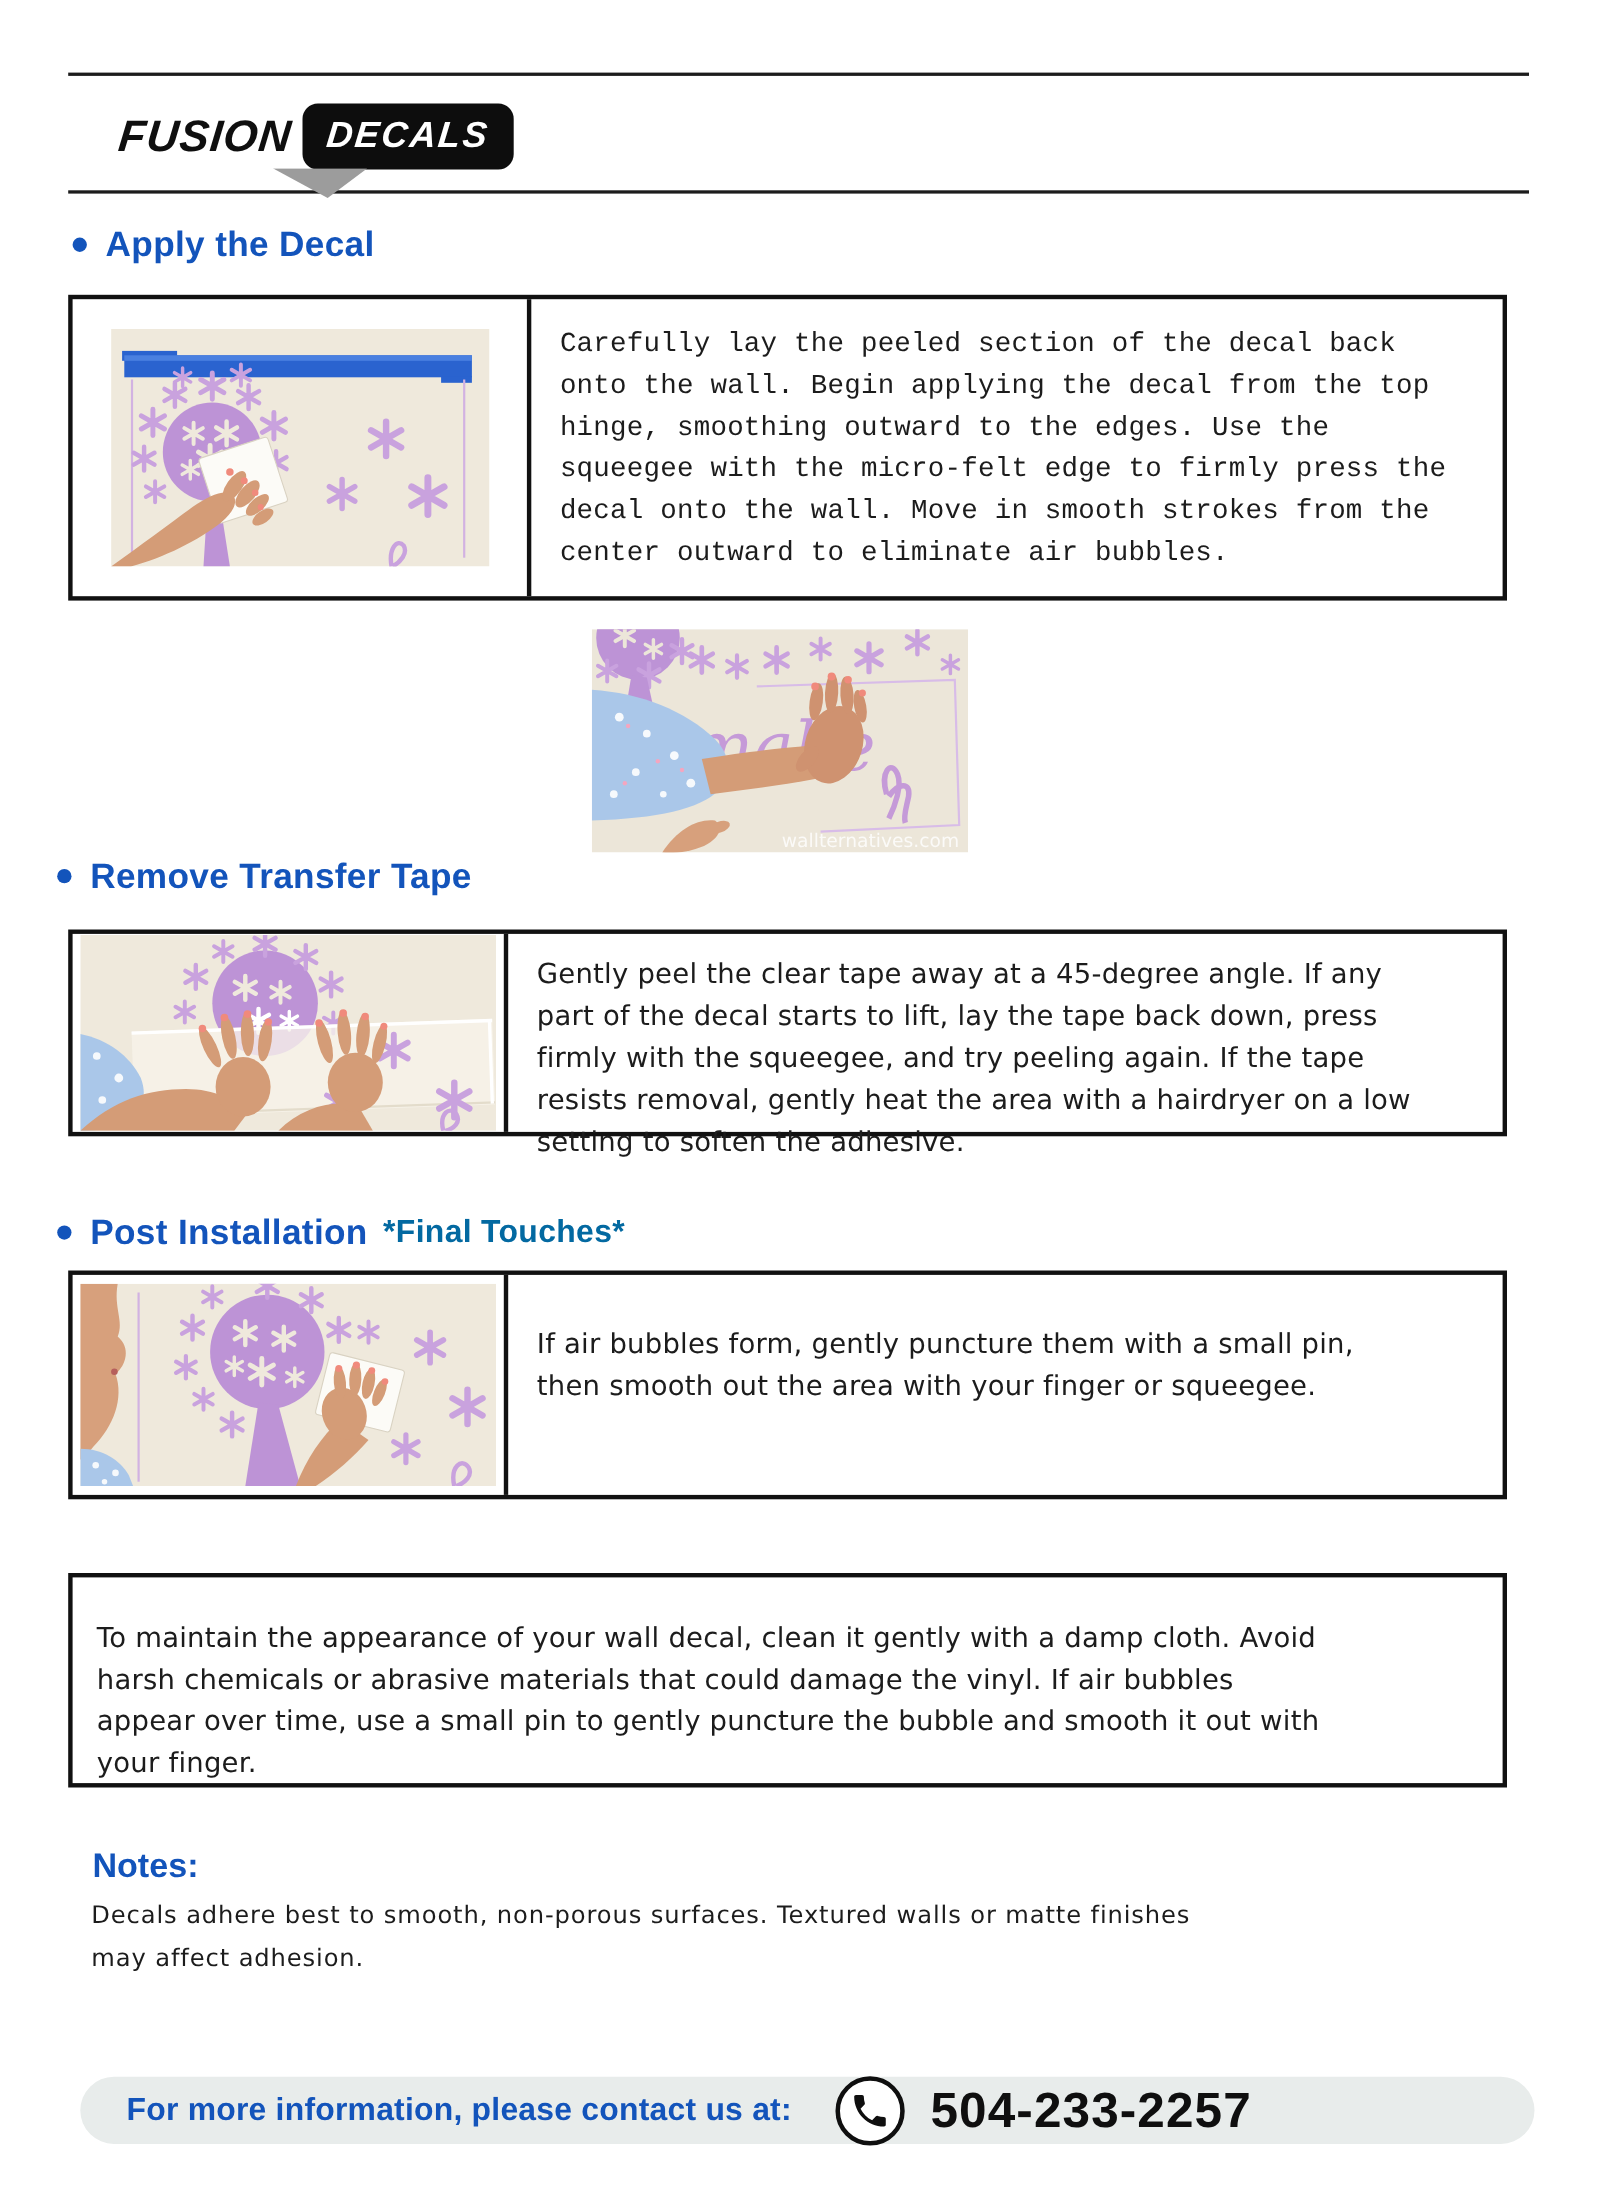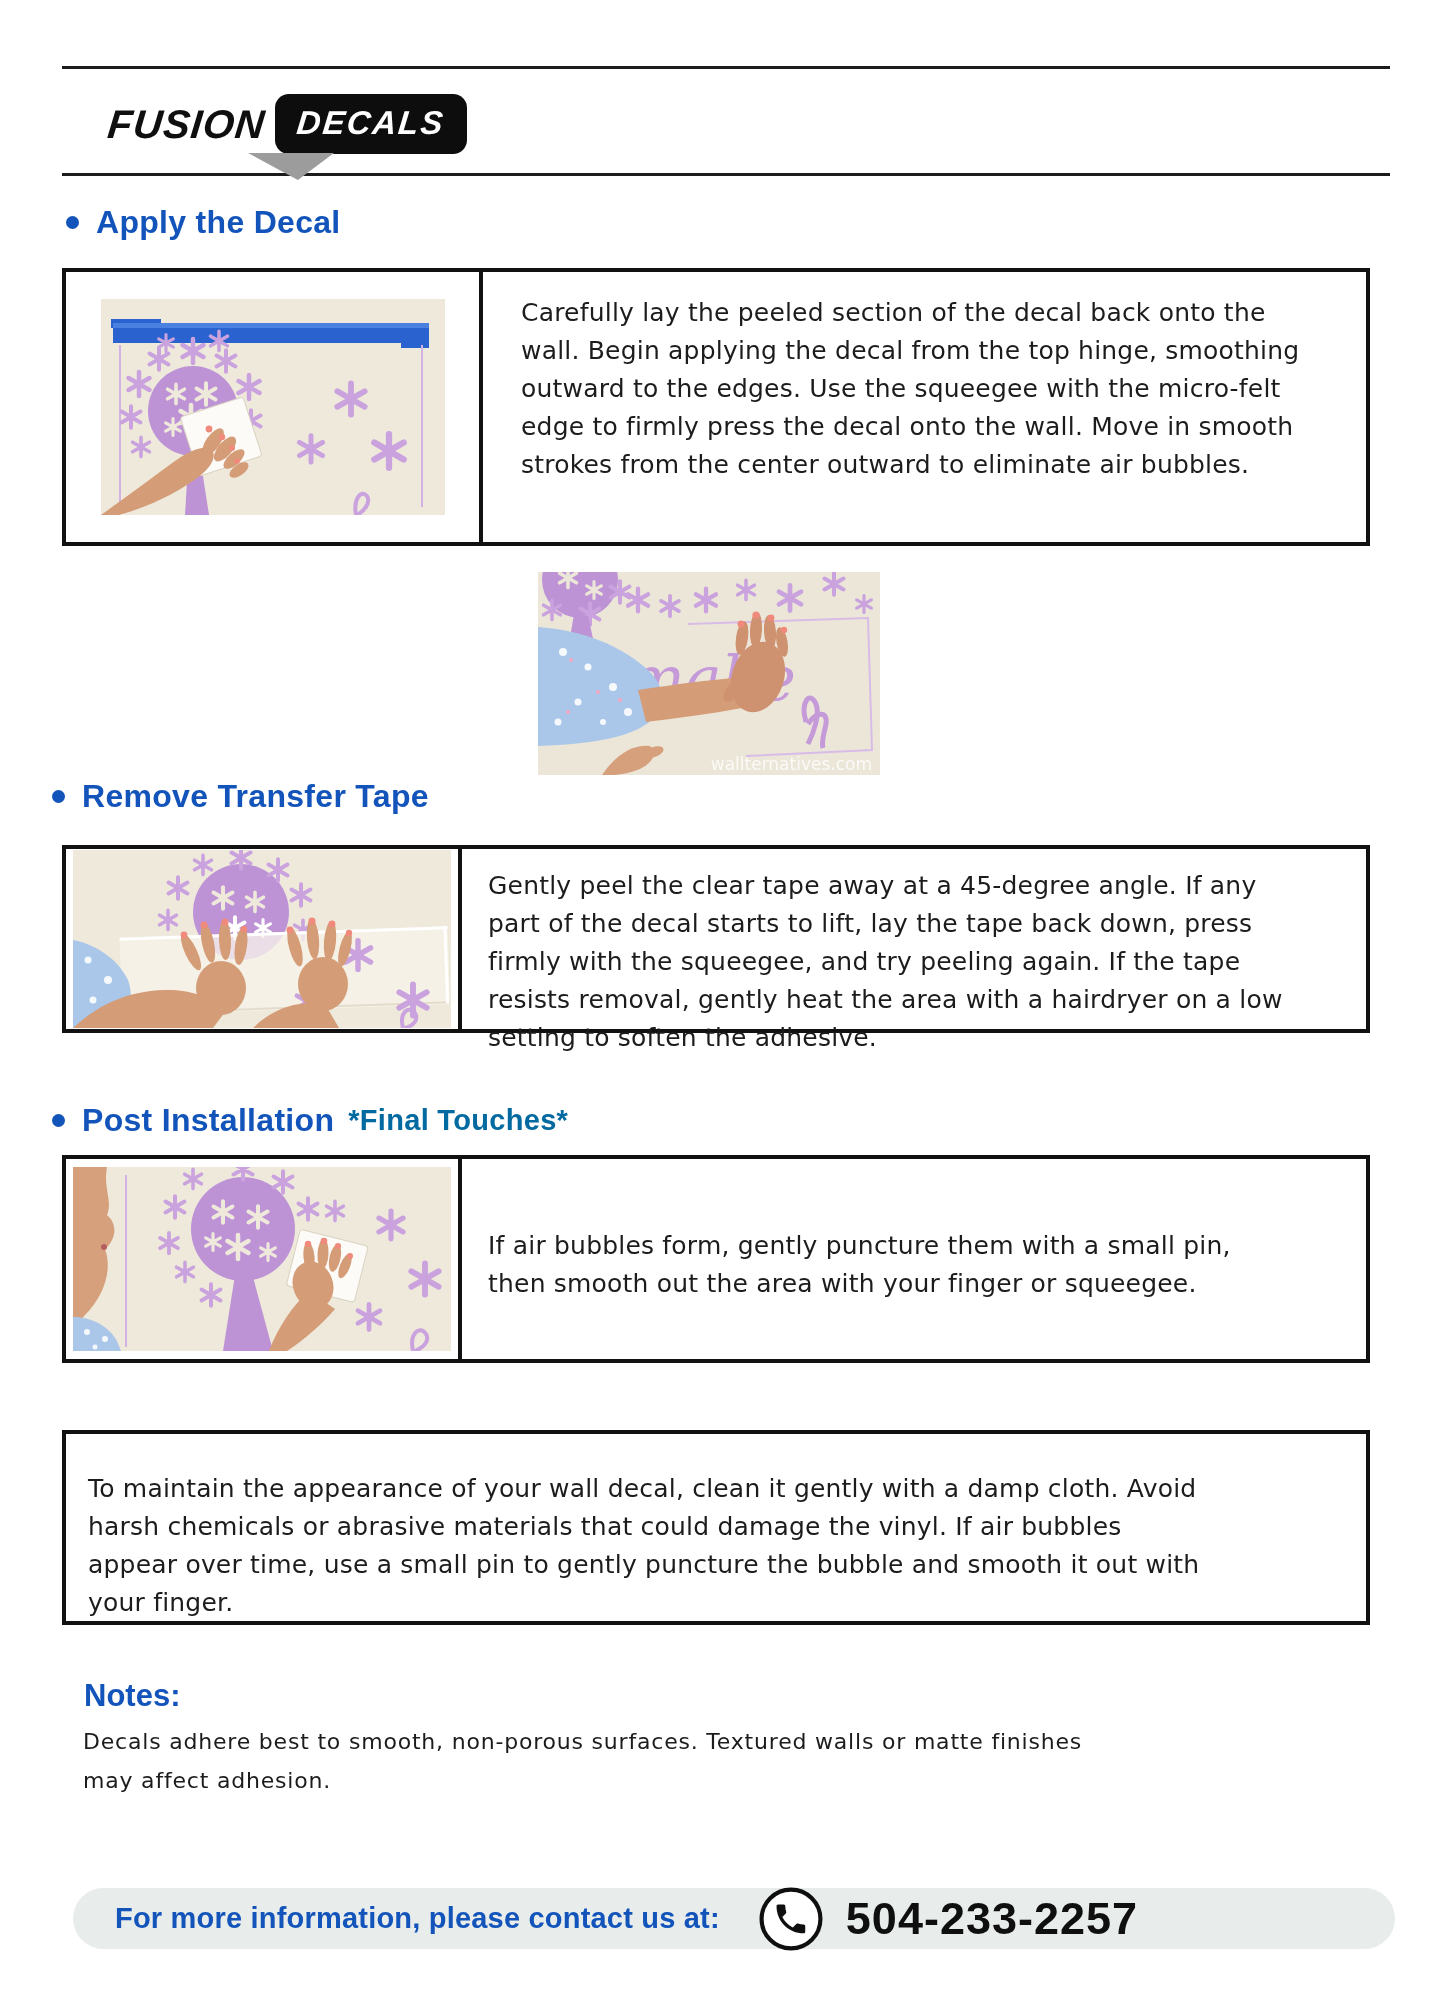--- a/index.html
+++ b/index.html
@@ -22,27 +22,27 @@
   .bullet{width:13px;height:13px;border-radius:50%;background:#1354bb;flex:0 0 auto;}
   .sec-title{font-size:32px;font-weight:bold;color:#1354bb;margin-left:17px;letter-spacing:0.3px;}
   .sec-suffix{font-size:29px;font-weight:bold;color:#0369a1;margin-left:14px;letter-spacing:0.3px;}
 
   
   .box{position:absolute;left:62px;width:1308px;border:4px solid #111;background:#fff;display:flex;box-sizing:border-box;}
   .img-cell{display:flex;align-items:center;justify-content:center;border-right:4px solid #111;box-sizing:border-box;}
   .txt-cell{flex:1;font-family:"DejaVu Sans",sans-serif;font-size:25px;line-height:38px;letter-spacing:0.2px;color:#1c1c1c;box-sizing:border-box;}
   #box-apply{top:268px;height:278px;}
   #box-apply .img-cell{width:417px;}
-  #box-apply .txt-cell{padding:22px 40px 18px 38px;}
+  #box-apply .txt-cell{padding:22px 40px 18px 26px;font-family:Liberation Mono, monospace;}
   #box-remove{top:845px;height:188px;}
   #box-remove .img-cell{width:396px;}
   #box-remove .txt-cell{padding:18px 70px 14px 26px;}
   #box-post{top:1155px;height:208px;}
   #box-post .img-cell{width:396px;}
-  #box-post .txt-cell{padding:68px 70px 14px 26px;}
+  #box-post .txt-cell{padding:44px 70px 14px 26px;}
   #box-care{top:1430px;height:195px;}
   #box-care .txt-cell{padding:36px 148px 16px 22px;}
 
   .mid-photo{position:absolute;left:538px;top:572px;width:342px;height:203px;}
 
   
   .notes-title{position:absolute;left:84px;top:1678px;font-size:31px;font-weight:bold;color:#1354bb;}
   .notes-body{position:absolute;left:83px;top:1722px;width:1000px;font-family:"DejaVu Sans",sans-serif;font-size:22px;line-height:39px;letter-spacing:0.8px;color:#1c1c1c;}
 
   

